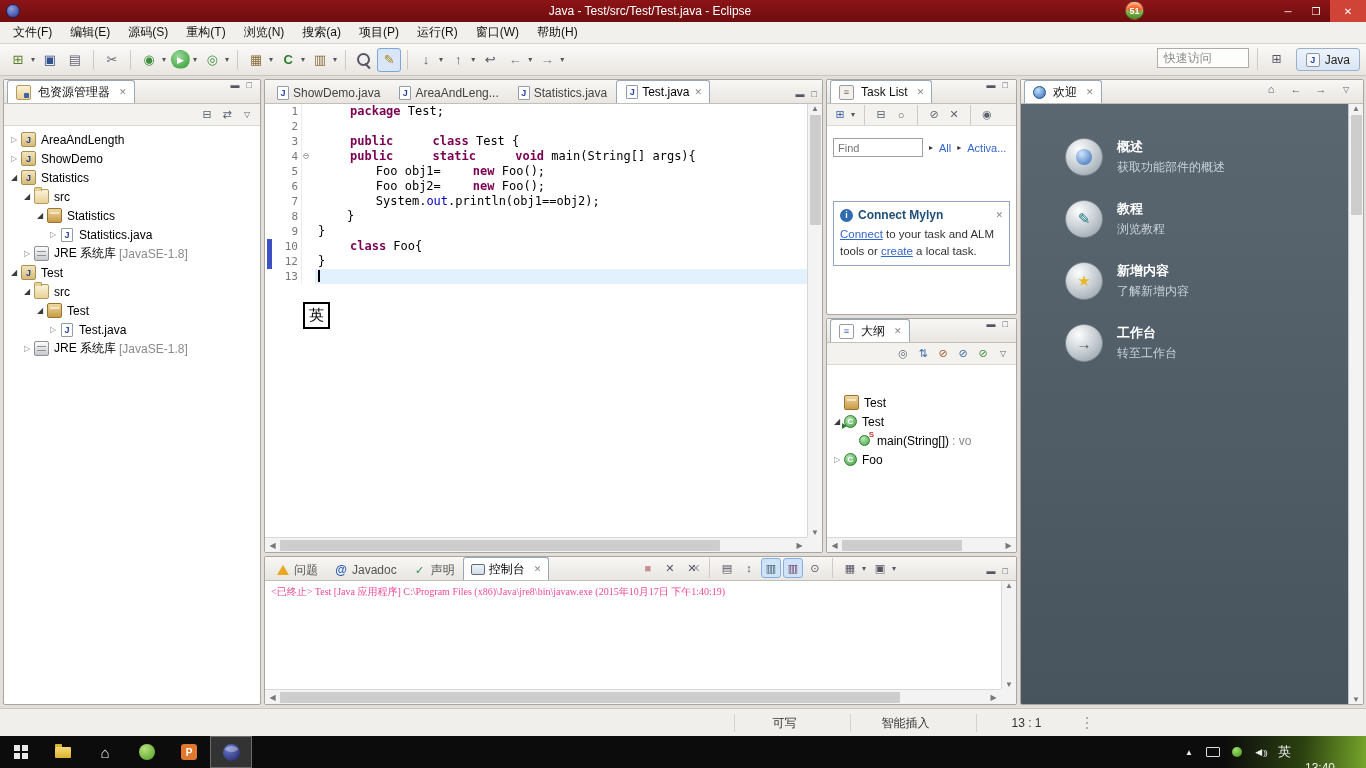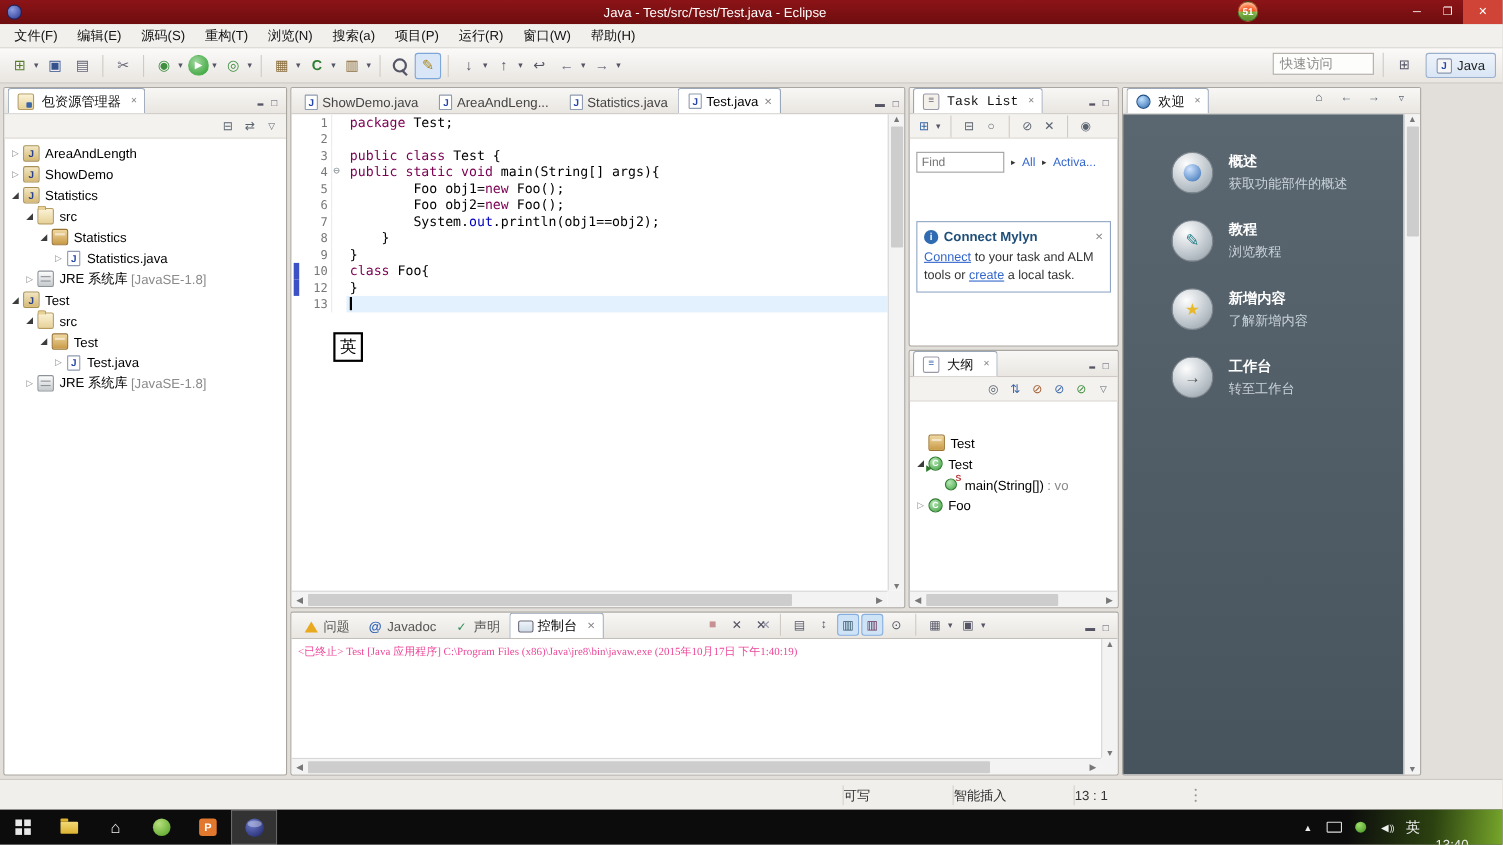--- a/index.html
+++ b/index.html
@@ -54,23 +54,23 @@
   .jicon::before{content:"J";font-size:9px;font-weight:bold;color:#2545a8;}
 
   
   .workbench{position:absolute;top:76px;left:0;right:0;height:632px;background:#e2dfda;}
   .panel{position:absolute;background:#fff;border:1px solid #a9a6a0;border-radius:2px;overflow:hidden;}
   #pkgPanel{left:3px;top:3px;width:258px;height:626px;}
   #editorPanel{left:264px;top:3px;width:559px;height:474px;}
   #taskPanel{left:826px;top:3px;width:191px;height:236px;}
   #outlinePanel{left:826px;top:242px;width:191px;height:235px;}
   #consolePanel{left:264px;top:480px;width:753px;height:149px;}
-  #welcomePanel{left:1020px;top:3px;width:272px;height:626px;}
-
-  .phdr{display:flex;align-items:flex-end;height:24px;background:linear-gradient(#f8f7f5,#e9e6e1);border-bottom:1px solid #c2beb8;padding:0 3px;font-family:Liberation Mono, monospace;}
+  #welcomePanel{left:1020px;top:3px;width:344px;height:626px;}
+
+  .phdr{display:flex;align-items:flex-start;height:24px;background:linear-gradient(#f8f7f5,#e9e6e1);border-bottom:1px solid #c2beb8;padding:0 3px;}
   .vtab{display:inline-flex;align-items:center;height:23px;padding:0 7px;background:#fff;border:1px solid #9aa7b8;border-bottom:none;border-radius:3px 3px 0 0;gap:4px;color:#111;}
   .tab-close{margin-left:5px;font-size:9px;color:#888;}
   .hdr-btns{margin-left:auto;display:flex;align-items:center;gap:7px;padding:0 5px 4px 0;}
   .mm{font-size:9px;color:#556;}
   .ptool{display:flex;align-items:center;height:22px;background:#f4f2ef;border-bottom:1px solid #ddd9d3;padding:0 4px;gap:2px;}
   .ptool.right{justify-content:flex-end;}
   .sbi{position:relative;width:18px;height:18px;display:inline-flex;align-items:center;justify-content:center;color:#5a6470;font-size:11px;border-radius:3px;}
   .pti-collapse-all::before{content:"⊟";}
   .pti-link-editor::before{content:"⇄";}
   .pti-menu::before,.oti-menu::before,.whi-menu::before{content:"▽";font-size:8px;}
@@ -128,37 +128,37 @@
   .etab.active{background:#fff;border-color:#9aa7b8;border-radius:3px 3px 0 0;color:#000;height:23px;}
   .ebody{position:absolute;top:24px;left:0;right:15px;bottom:15px;background:#fff;overflow:hidden;}
   .code-line{display:flex;height:15px;line-height:15px;font-family:"DejaVu Sans Mono","Liberation Mono",monospace;font-size:12px;}
   .ln-annot{width:12px;flex:none;display:flex;}
   .change-bar{width:5px;height:100%;background:#3c52c4;margin-left:2px;}
   .ln-num{width:24px;flex:none;text-align:right;color:#787878;padding-right:3px;font-size:11px;}
   .ln-fold{width:14px;flex:none;border-left:1px solid #ececec;position:relative;}
   .fold-minus{position:absolute;left:1px;top:1px;font-size:10px;color:#848f94;line-height:12px;}
   .code-text{flex:1;white-space:pre;padding-left:3px;color:#000;}
   .current .code-text{background:#e3f0fd;}
-  .kw{color:#7B0052;font-weight:normal;}
+  .kw{color:#7B0052;font-weight:bold;margin-left:32px;}
   .fld{color:#0000C0;}
   .pl{color:#000;}
   .caret{display:inline-block;width:2px;height:12px;background:#000;vertical-align:-2px;}
   .ime-box{position:absolute;left:38px;top:198px;width:27px;height:27px;border:2px solid #000;background:#fff;display:flex;align-items:center;justify-content:center;font-size:15px;color:#000;}
 
   
   .hscroll{position:absolute;left:0;right:15px;bottom:0;height:15px;background:#f3f3f3;border-top:1px solid #d8d8d8;display:flex;align-items:center;font-size:8px;color:#777;}
   .hscroll .arr{width:15px;text-align:center;flex:none;}
   .hthumb{height:11px;background:#cdcdcd;border-radius:1px;flex:none;}
   .vscroll{position:absolute;top:24px;right:0;bottom:15px;width:15px;background:#f3f3f3;border-left:1px solid #d8d8d8;display:flex;flex-direction:column;align-items:center;font-size:8px;color:#777;}
   .vthumb{width:11px;background:#cdcdcd;border-radius:1px;}
   .corner{position:absolute;right:0;bottom:0;width:15px;height:15px;background:#f3f3f3;}
 
   
   .find-row{display:flex;align-items:center;gap:6px;padding:4px 6px;margin-top:8px;}
-  .find-input{width:80px;height:19px;border:1px solid #a0a0a0;font-size:11px;padding:0 4px;color:#333;font-family:"Liberation Sans",sans-serif;}
+  .find-input{width:90px;height:19px;border:1px solid #a0a0a0;font-size:11px;padding:0 4px;color:#333;font-family:"Liberation Sans",sans-serif;}
   .tl-link{color:#3366cc;font-size:11px;}
   .tl-arrow{font-size:8px;color:#333;}
   .mylyn{margin:40px 6px 0 6px;border:1px solid #8fa7c4;background:#fff;padding:6px;}
   .mylyn-hd{display:flex;align-items:center;gap:5px;margin-bottom:4px;}
   .info-icon{width:13px;height:13px;border-radius:50%;background:#2f6bb0;color:#fff;font-size:9px;font-weight:bold;display:inline-flex;align-items:center;justify-content:center;flex:none;}
   .mylyn-title{font-weight:bold;color:#1f4e79;flex:1;}
   .mylyn-body{font-size:11.5px;color:#333;line-height:1.45;}
   .mylyn-link{color:#3366cc;text-decoration:underline;}
 
   
@@ -195,21 +195,21 @@
   .w-samples::after{content:"";width:7px;height:7px;border-radius:50%;background:#d9534f;box-shadow:8px 2px 0 #5bc0de,3px 8px 0 #5cb85c;margin:-8px 8px 0 -6px;}
   .w-whatsnew::after{content:"★";font-size:15px;color:#e8b82a;}
   .w-workbench::after{content:"→";font-size:15px;color:#555;font-weight:bold;}
   .w-title{font-size:13px;font-weight:bold;color:#fff;}
   .w-desc{font-size:12px;color:#c9d2d9;margin-top:3px;}
   .wscroll{position:absolute;top:24px;right:0;bottom:0;width:15px;background:#f3f3f3;border-left:1px solid #c6c6c6;display:flex;flex-direction:column;align-items:center;font-size:8px;color:#777;}
 
   
   .statusbar{position:absolute;top:708px;left:0;right:0;height:28px;background:#f1efec;border-top:1px solid #c9c5bf;display:flex;align-items:center;color:#333;}
   .sb-spacer{flex:1;}
-  .sb-cell{width:100px;text-align:left;border-left:1px solid #d5d1cb;height:18px;line-height:18px;}
+  .sb-cell{width:100px;text-align:center;border-left:1px solid #d5d1cb;height:18px;line-height:18px;margin-left:16px;}
   .grip{width:2px;height:2px;border-radius:50%;background:#999;box-shadow:0 5px 0 #999,0 -5px 0 #999;margin:0 10px;}
   .sb-endpad{width:268px;}
 
   
   .taskbar{position:absolute;top:736px;left:0;right:0;height:32px;background:#0c0c0c;display:flex;align-items:center;color:#eee;}
   .grass{position:absolute;right:0;top:0;bottom:0;width:140px;background:linear-gradient(95deg,rgba(12,12,12,0) 0%,rgba(70,110,20,.55) 55%,rgba(125,175,45,.95) 100%);z-index:0;}
   .taskbar>*{z-index:1;}
   .app{width:42px;height:32px;display:flex;align-items:center;justify-content:center;}
   .app.active{background:rgba(255,255,255,.16);box-shadow:inset 0 0 0 1px rgba(255,255,255,.28);}
   .ai-start{width:15px;height:15px;background-image:linear-gradient(#e8e8e8,#e8e8e8),linear-gradient(#e8e8e8,#e8e8e8),linear-gradient(#e8e8e8,#e8e8e8),linear-gradient(#e8e8e8,#e8e8e8);background-size:6px 6px;background-position:0 0,8px 0,0 8px,8px 8px;background-repeat:no-repeat;}

